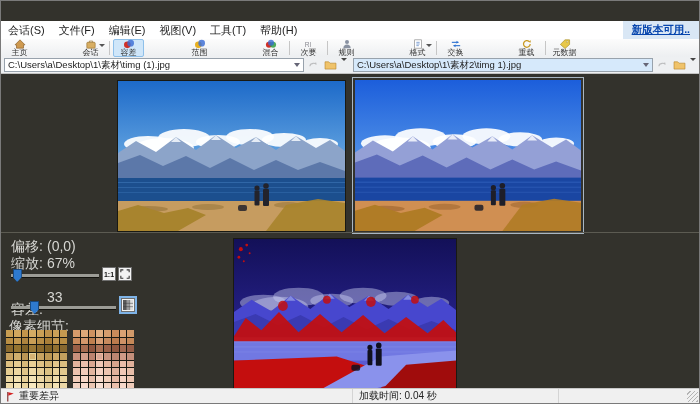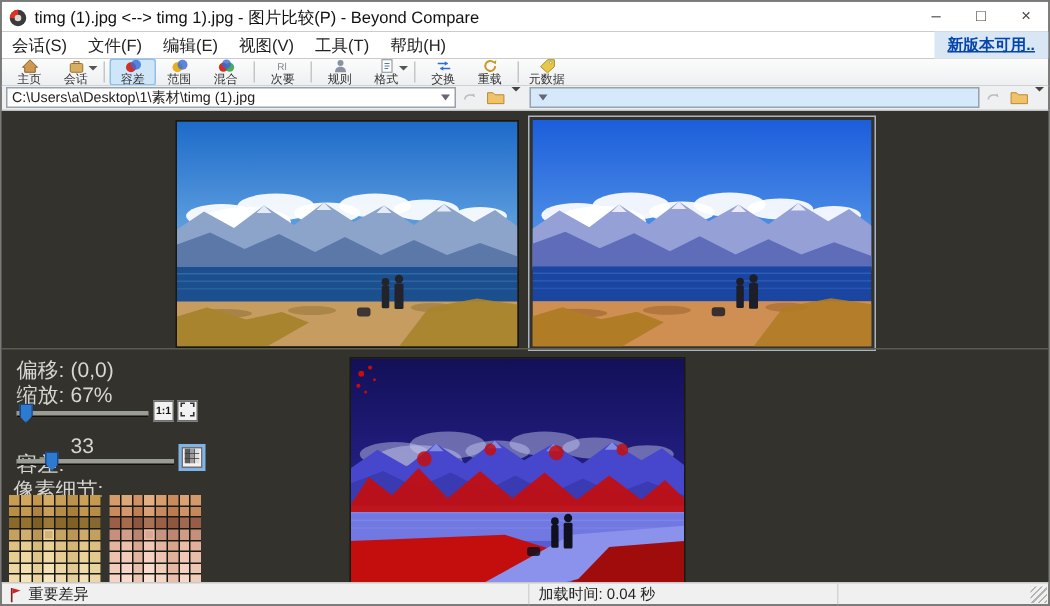--- a/index.html
+++ b/index.html
@@ -12,21 +12,21 @@
   .win-controls{position:absolute;right:0;top:0;height:20px;display:flex;}
   .win-btn{width:30px;height:20px;display:flex;align-items:center;justify-content:center;font-size:11px;color:#444;}
   
   .menubar{position:absolute;left:0;top:20px;right:0;height:18px;background:#ffffff;display:flex;align-items:center;font-size:11px;color:#222;}
   .menu-item{padding:0 7px;height:100%;display:flex;align-items:center;}
   .update-band{margin-left:auto;height:100%;background:#d9e7f5;display:flex;align-items:center;padding:0 9px;}
   .update-link{font-size:10.5px;color:#0645ad;text-decoration:underline;white-space:nowrap;font-weight:bold;}
   
   .toolbar{position:absolute;left:0;top:38px;right:0;height:18px;background:linear-gradient(#fcfcfc,#edeff1);
            border-bottom:1px solid #d6d6d6;display:flex;align-items:stretch;padding-left:3px;}
-  .tb-group{display:flex;}
+  .tb-group{display:flex;gap:40px;}
   .tb-sep{width:1px;background:#c6c6c6;margin:2px 3px;}
   .tb-btn{position:relative;width:31px;display:flex;flex-direction:column;align-items:center;justify-content:center;border:1px solid transparent;border-radius:2px;box-sizing:border-box;}
   .tb-btn.active{background:#cfe6f9;border-color:#8ec0ea;}
   .tb-ic{height:10px;display:flex;align-items:center;justify-content:center;}
   .tb-ic svg{width:12px;height:10px;display:block;}
   .tb-lbl{font-size:8px;line-height:8px;color:#333;white-space:nowrap;}
   .tb-dd{position:absolute;right:0px;top:4px;width:0;height:0;border-left:3px solid transparent;border-right:3px solid transparent;border-top:3px solid #555;}
   
   .pathrow{position:absolute;left:0;top:56px;right:0;height:17px;background:#eef0f2;border-bottom:1px solid #c2c2c2;display:flex;box-sizing:border-box;}
   .path-half{flex:1;display:flex;align-items:flex-start;padding:1px 3px;gap:2px;min-width:0;}
@@ -63,35 +63,20 @@
   .status-mid{width:206px;height:100%;display:flex;align-items:center;padding-left:6px;border-right:1px solid #d4d4d4;box-sizing:border-box;}
   .status-fill{flex:1;height:100%;}
   .grip{width:11px;height:11px;margin:0 1px 1px 0;align-self:flex-end;
         background:repeating-linear-gradient(135deg,transparent 0 2px,#b4b4b4 2px 3px);}
 </style>
 </head>
 <body>
 
 <div class="window">
 
-  <div class="titlebar">
-    <span class="bc-logo">
-      <svg viewBox="0 0 12 12">
-          <circle cx="6" cy="6" r="5.5" fill="#3a3a3a"></circle>
-          <path d="M6 .5A5.5 5.5 0 0 0 .5 6L6 6Z" fill="#e03020"></path>
-          <circle cx="6" cy="6" r="2.2" fill="#d8d8d8"></circle>
-        </svg>
-    </span>
-    <span class="title-text">timg (1).jpg &lt;--&gt; timg 1).jpg - 图片比较(P) - Beyond Compare</span>
-    <div class="win-controls">
-      <div class="win-btn">–</div>
-      <div class="win-btn">□</div>
-      <div class="win-btn">×</div>
-    </div>
-  </div>
 
   <div class="menubar">
     <div style="display:flex;height:100%;text-align:right;">
         <span class="menu-item">会话(S)</span>
         <span class="menu-item">文件(F)</span>
         <span class="menu-item">编辑(E)</span>
         <span class="menu-item">视图(V)</span>
         <span class="menu-item">工具(T)</span>
         <span class="menu-item">帮助(H)</span>
       </div>
@@ -236,20 +221,21 @@
       </span>
       <span class="mini-ic">
         <svg width="13" height="10" viewBox="0 0 14 11">
             <path d="M1 2h4l1.5 1.5H13V10H1Z" fill="#f0c36a" stroke="#b8862a" stroke-width=".7"></path>
           </svg>
       </span>
       <span class="dd-caret"></span>
     </div>
     <div class="path-half">
       <div class="path-field active">
+        <span class="path-text">C:\Users\a\Desktop\1\素材2\timg 1).jpg</span>
         <span class="combo-chevron"></span>
       </div>
       <span class="mini-ic disabled">
         <svg width="11" height="9" viewBox="0 0 12 10">
             <path d="M2 7C2 3 9 3 9 5" stroke="#808080" fill="none" stroke-width="1.2"></path>
             <path d="M9 5l-2.4-1.2L9 2.6Z" fill="#808080"></path>
           </svg>
       </span>
       <span class="mini-ic">
         <svg width="13" height="10" viewBox="0 0 14 11">

